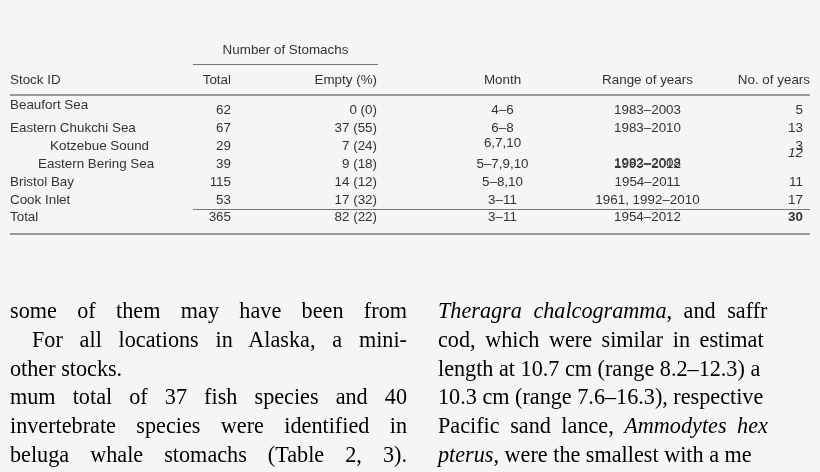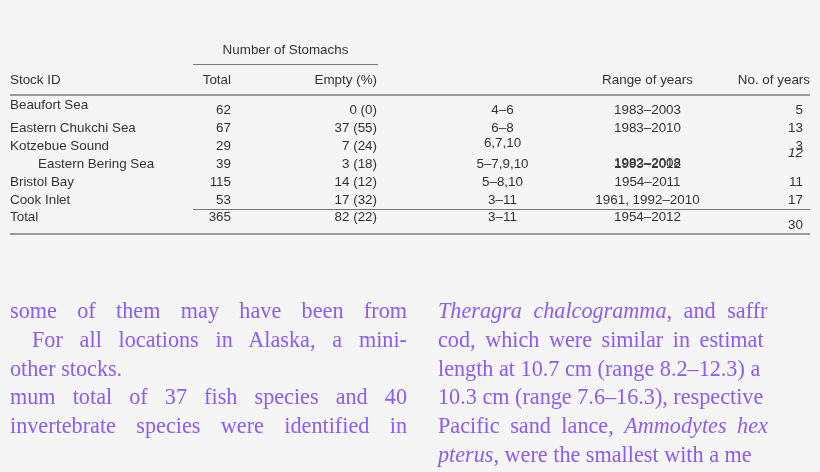--- a/index.html
+++ b/index.html
@@ -14,41 +14,42 @@
   .rule.thick { height:2px; background:#9a9a9a; }
   .rule.thin { height:1px; background:#777; }
   .c-stock { left:10px; }
   .c-total { left:193px; width:38px; text-align:right; }
   .c-empty { left:300px; width:77px; text-align:right; }
   .c-month { left:440px; width:125px; text-align:center; }
   .c-range { left:585px; width:125px; text-align:center; }
   .c-nyears { left:720px; width:83px; text-align:right; }
   .hdr-total { left:193px; width:38px; text-align:right; }
   .body-text { position:absolute; top:297px; font-family:"Liberation Serif", serif;
-    font-size:22.2px; line-height:28.8px; color:#8b5cf6; }
+    font-size:22.2px; line-height:28.8px; color:#000000; }
   .col-left { left:10px; width:397px; text-align:justify; }
   .col-right { left:438px; width:420px; white-space:nowrap; }
   .line { display:block; text-align:justify; text-align-last:justify; height:28.8px; }
   .line.last { text-align-last:left; }
   .clip { position:absolute; left:0; top:0; width:820px; height:472px; overflow:hidden; }
   i { font-style:italic; }
 </style>
 </head>
 <body>
 
 <div class="clip">
 
   <div class="tbl">
 
     <div class="cell" style="left:193px;width:185px;text-align:center;top:41px;">Number of Stomachs</div>
     <div class="rule thin" style="left:193px;width:185px;top:64px;"></div>
 
     <div class="cell c-stock" style="top:71px;">Stock ID</div>
     <div class="cell hdr-total" style="top:71px;">Total</div>
     <div class="cell c-empty" style="top:71px;">Empty (%)</div>
+    <div class="cell c-month" style="top:71px;">Month</div>
     <div class="cell c-range" style="top:71px;">Range of years</div>
     <div class="cell" style="left:720px;width:90px;text-align:right;top:71px;">No. of years</div>
 
     <div class="rule thick" style="left:10px;width:800px;top:94px;"></div>
 
     <div>
       <div class="cell c-stock" style="top:96px;">Beaufort Sea</div>
       <div class="cell c-total" style="top:101px;">62</div>
       <div class="cell c-empty" style="top:101px;text-align:right;">0 (0)</div>
       <div class="cell c-month" style="top:101px;">4–6</div>
@@ -57,31 +58,31 @@
     </div>
     <div>
       <div class="cell c-stock" style="top:119px;">Eastern Chukchi Sea</div>
       <div class="cell c-total" style="top:119px;">67</div>
       <div class="cell c-empty" style="top:119px;">37 (55)</div>
       <div class="cell c-month" style="top:119px;">6–8</div>
       <div class="cell c-range" style="top:119px;">1983–2010</div>
       <div class="cell c-nyears" style="top:119px;">13</div>
     </div>
     <div>
-      <div class="cell c-stock" style="top:137px;">Kotzebue Sound</div>
+      <div class="cell c-stock" style="top:137px;margin-left:40px;">Kotzebue Sound</div>
       <div class="cell c-total" style="top:137px;">29</div>
       <div class="cell c-empty" style="top:137px;">7 (24)</div>
       <div class="cell c-month" style="top:134px;">6,7,10</div>
       <div class="cell c-range" style="top:154px;">1982–2008</div>
       <div class="cell c-nyears" style="top:137px;">3</div>
     </div>
     <div>
       <div class="cell c-stock" style="top:155px;margin-left:28px;">Eastern Bering Sea</div>
       <div class="cell c-total" style="top:155px;">39</div>
-      <div class="cell c-empty" style="top:155px;">3 (18)</div>
+      <div class="cell c-empty" style="top:155px;">9 (18)</div>
       <div class="cell c-month" style="top:155px;">5–7,9,10</div>
       <div class="cell c-range" style="top:155px;">1993–2012</div>
       <div class="cell c-nyears" style="top:144px;font-style:italic;">12</div>
     </div>
     <div>
       <div class="cell c-stock" style="top:173px;">Bristol Bay</div>
       <div class="cell c-total" style="top:173px;">115</div>
       <div class="cell c-empty" style="top:173px;">14 (12)</div>
       <div class="cell c-month" style="top:173px;">5–8,10</div>
       <div class="cell c-range" style="top:173px;">1954–2011</div>
@@ -97,32 +98,33 @@
     </div>
 
     <div class="rule thin" style="left:193px;width:617px;top:209px;"></div>
 
     <div>
       <div class="cell c-stock" style="top:208px;">Total</div>
       <div class="cell c-total" style="top:208px;">365</div>
       <div class="cell c-empty" style="top:208px;">82 (22)</div>
       <div class="cell c-month" style="top:208px;">3–11</div>
       <div class="cell c-range" style="top:208px;">1954–2012</div>
-      <div class="cell c-nyears" style="top:216px;">30</div>
+      <div class="cell c-nyears" style="top:208px;font-weight:bold;">30</div>
     </div>
 
     <div class="rule thick" style="left:10px;width:800px;top:233px;"></div>
   </div>
 
   <div class="body-text col-left">
     <span class="line">some of them may have been from</span>
     <span class="line" style="padding-left:22px;">For all locations in Alaska, a mini-</span>
     <span class="line last">other stocks.</span>
     <span class="line">mum total of 37 fish species and 40</span>
     <span class="line">invertebrate species were identified in</span>
+    <span class="line">beluga whale stomachs (Table 2, 3).</span>
   </div>
 
   <div class="body-text col-right">
     <span class="line" style="text-align:left;text-align-last:left;word-spacing:6px;"><i>Theragra chalcogramma</i><span>, and saffr</span></span>
     <span class="line" style="text-align:left;text-align-last:left;word-spacing:4px;">cod, which were similar in estimat</span>
     <span class="line" style="text-align:left;text-align-last:left;">length at 10.7 cm (range 8.2–12.3) a</span>
     <span class="line" style="text-align:left;text-align-last:left;">10.3 cm (range 7.6–16.3), respective</span>
     <span class="line" style="text-align:left;text-align-last:left;word-spacing:5px;"><span>Pacific sand lance, </span><i>Ammodytes hex</i></span>
     <span class="line" style="text-align:left;text-align-last:left;"><i>pterus</i><span>, were the smallest with a me</span></span>
   </div>

